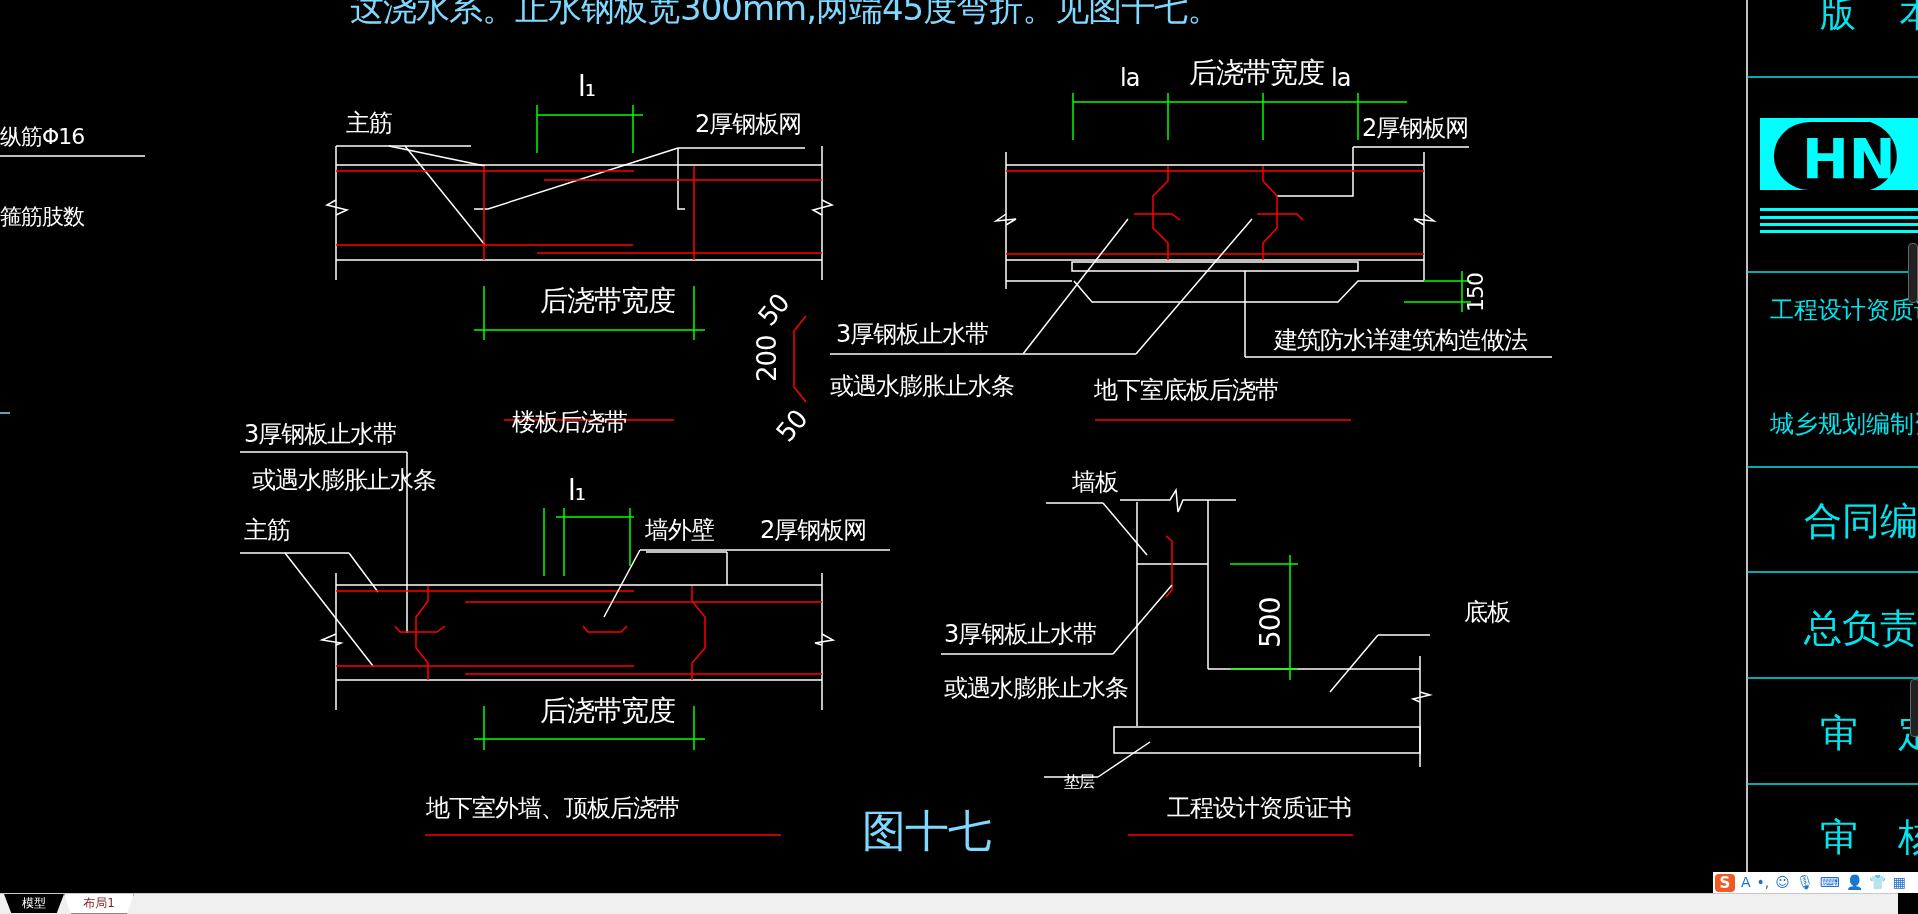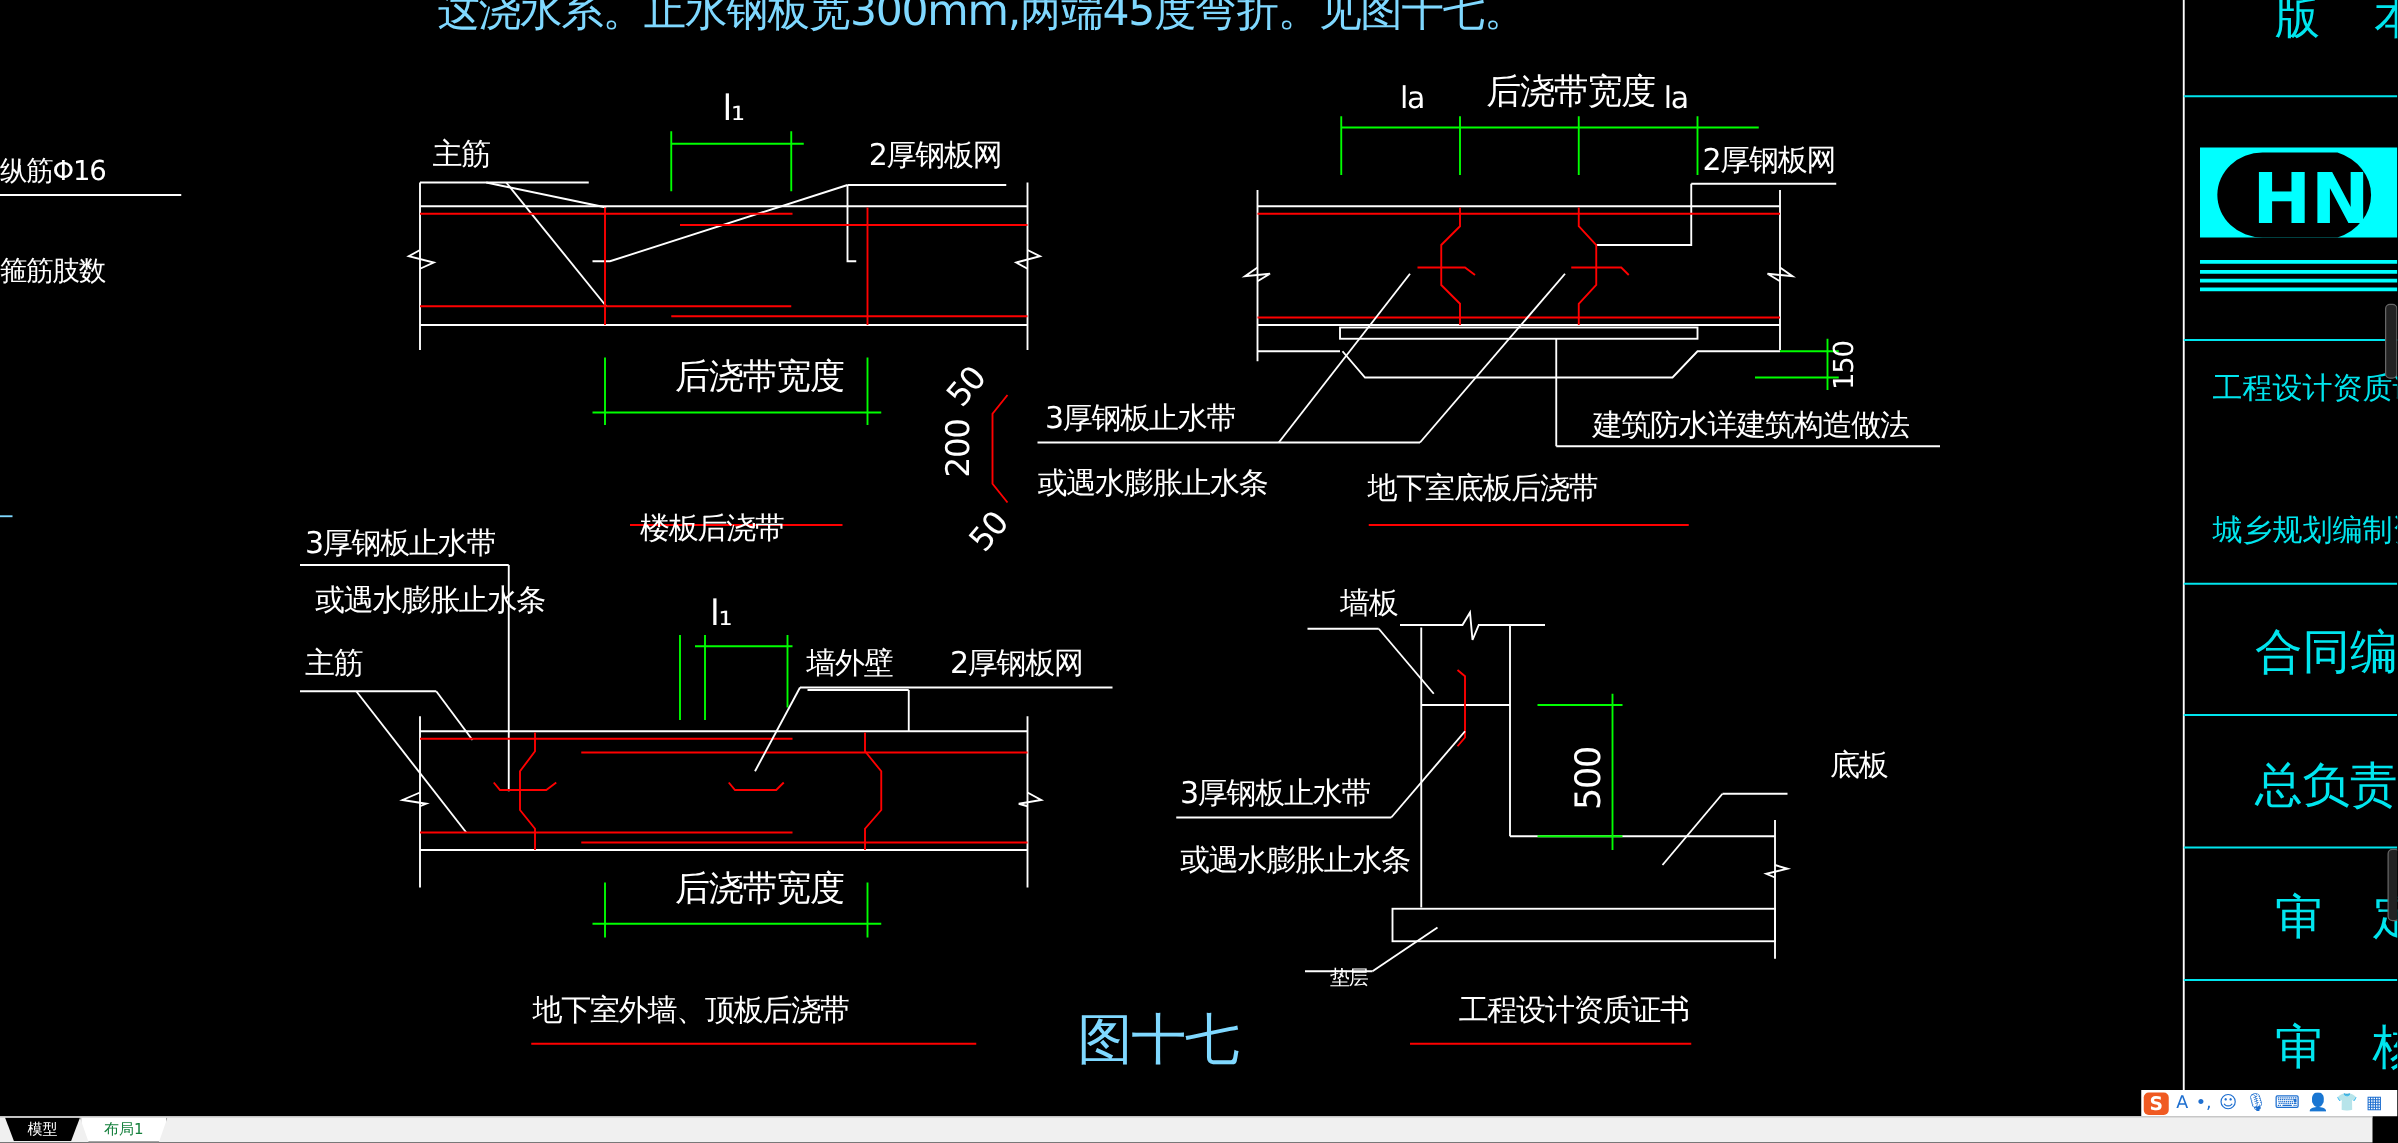--- a/index.html
+++ b/index.html
@@ -10,21 +10,21 @@
   .cad-text { position:absolute; color:#fff; font-family:"DejaVu Sans", sans-serif; white-space:nowrap;
               transform-origin:left top; letter-spacing:-1px; }
   .cyan { color:#7fd8ff; }
   .panel-text { position:absolute; color:#00e5ee; font-family:"DejaVu Sans", sans-serif; white-space:nowrap; }
   #statusbar { position:absolute; left:0; top:893px; width:1898px; height:21px; background:#f0f0f0;
                border-top:1px solid #c8c8c8; }
   .tab { position:absolute; top:0; height:19px; font-size:12px; line-height:19px; text-align:center;
          font-family:"DejaVu Sans", sans-serif; }
   .tab-model { left:4px; width:60px; background:#000; color:#fff;
                clip-path:polygon(0 0,100% 0,88% 100%,12% 100%); }
-  .tab-layout { left:64px; width:68px; background:#fff; color:#15803d; border:1px solid #888; border-top:none;
+  .tab-layout { left:64px; width:68px; background:#fff; color:#7f1d1d; border:1px solid #888; border-top:none;
                 clip-path:polygon(0 0,100% 0,90% 100%,10% 100%); }
   #ime { position:absolute; left:1713px; top:872px; width:205px; height:21px; background:#fff;
          display:flex; align-items:center; gap:6px; padding-left:2px; box-sizing:border-box; }
   .ime-icon { font-size:14px; color:#1e6fd0; line-height:21px; }
   .ime-logo { width:20px; height:18px; background:#f05a22; color:#fff; border-radius:4px; font-weight:bold;
               font-size:15px; text-align:center; line-height:18px; font-family:"DejaVu Sans", sans-serif; }
   .slider-track { position:absolute; width:8px; border:1px solid #666; border-radius:4px; background:#222; }
 </style>
 </head>
 <body>

